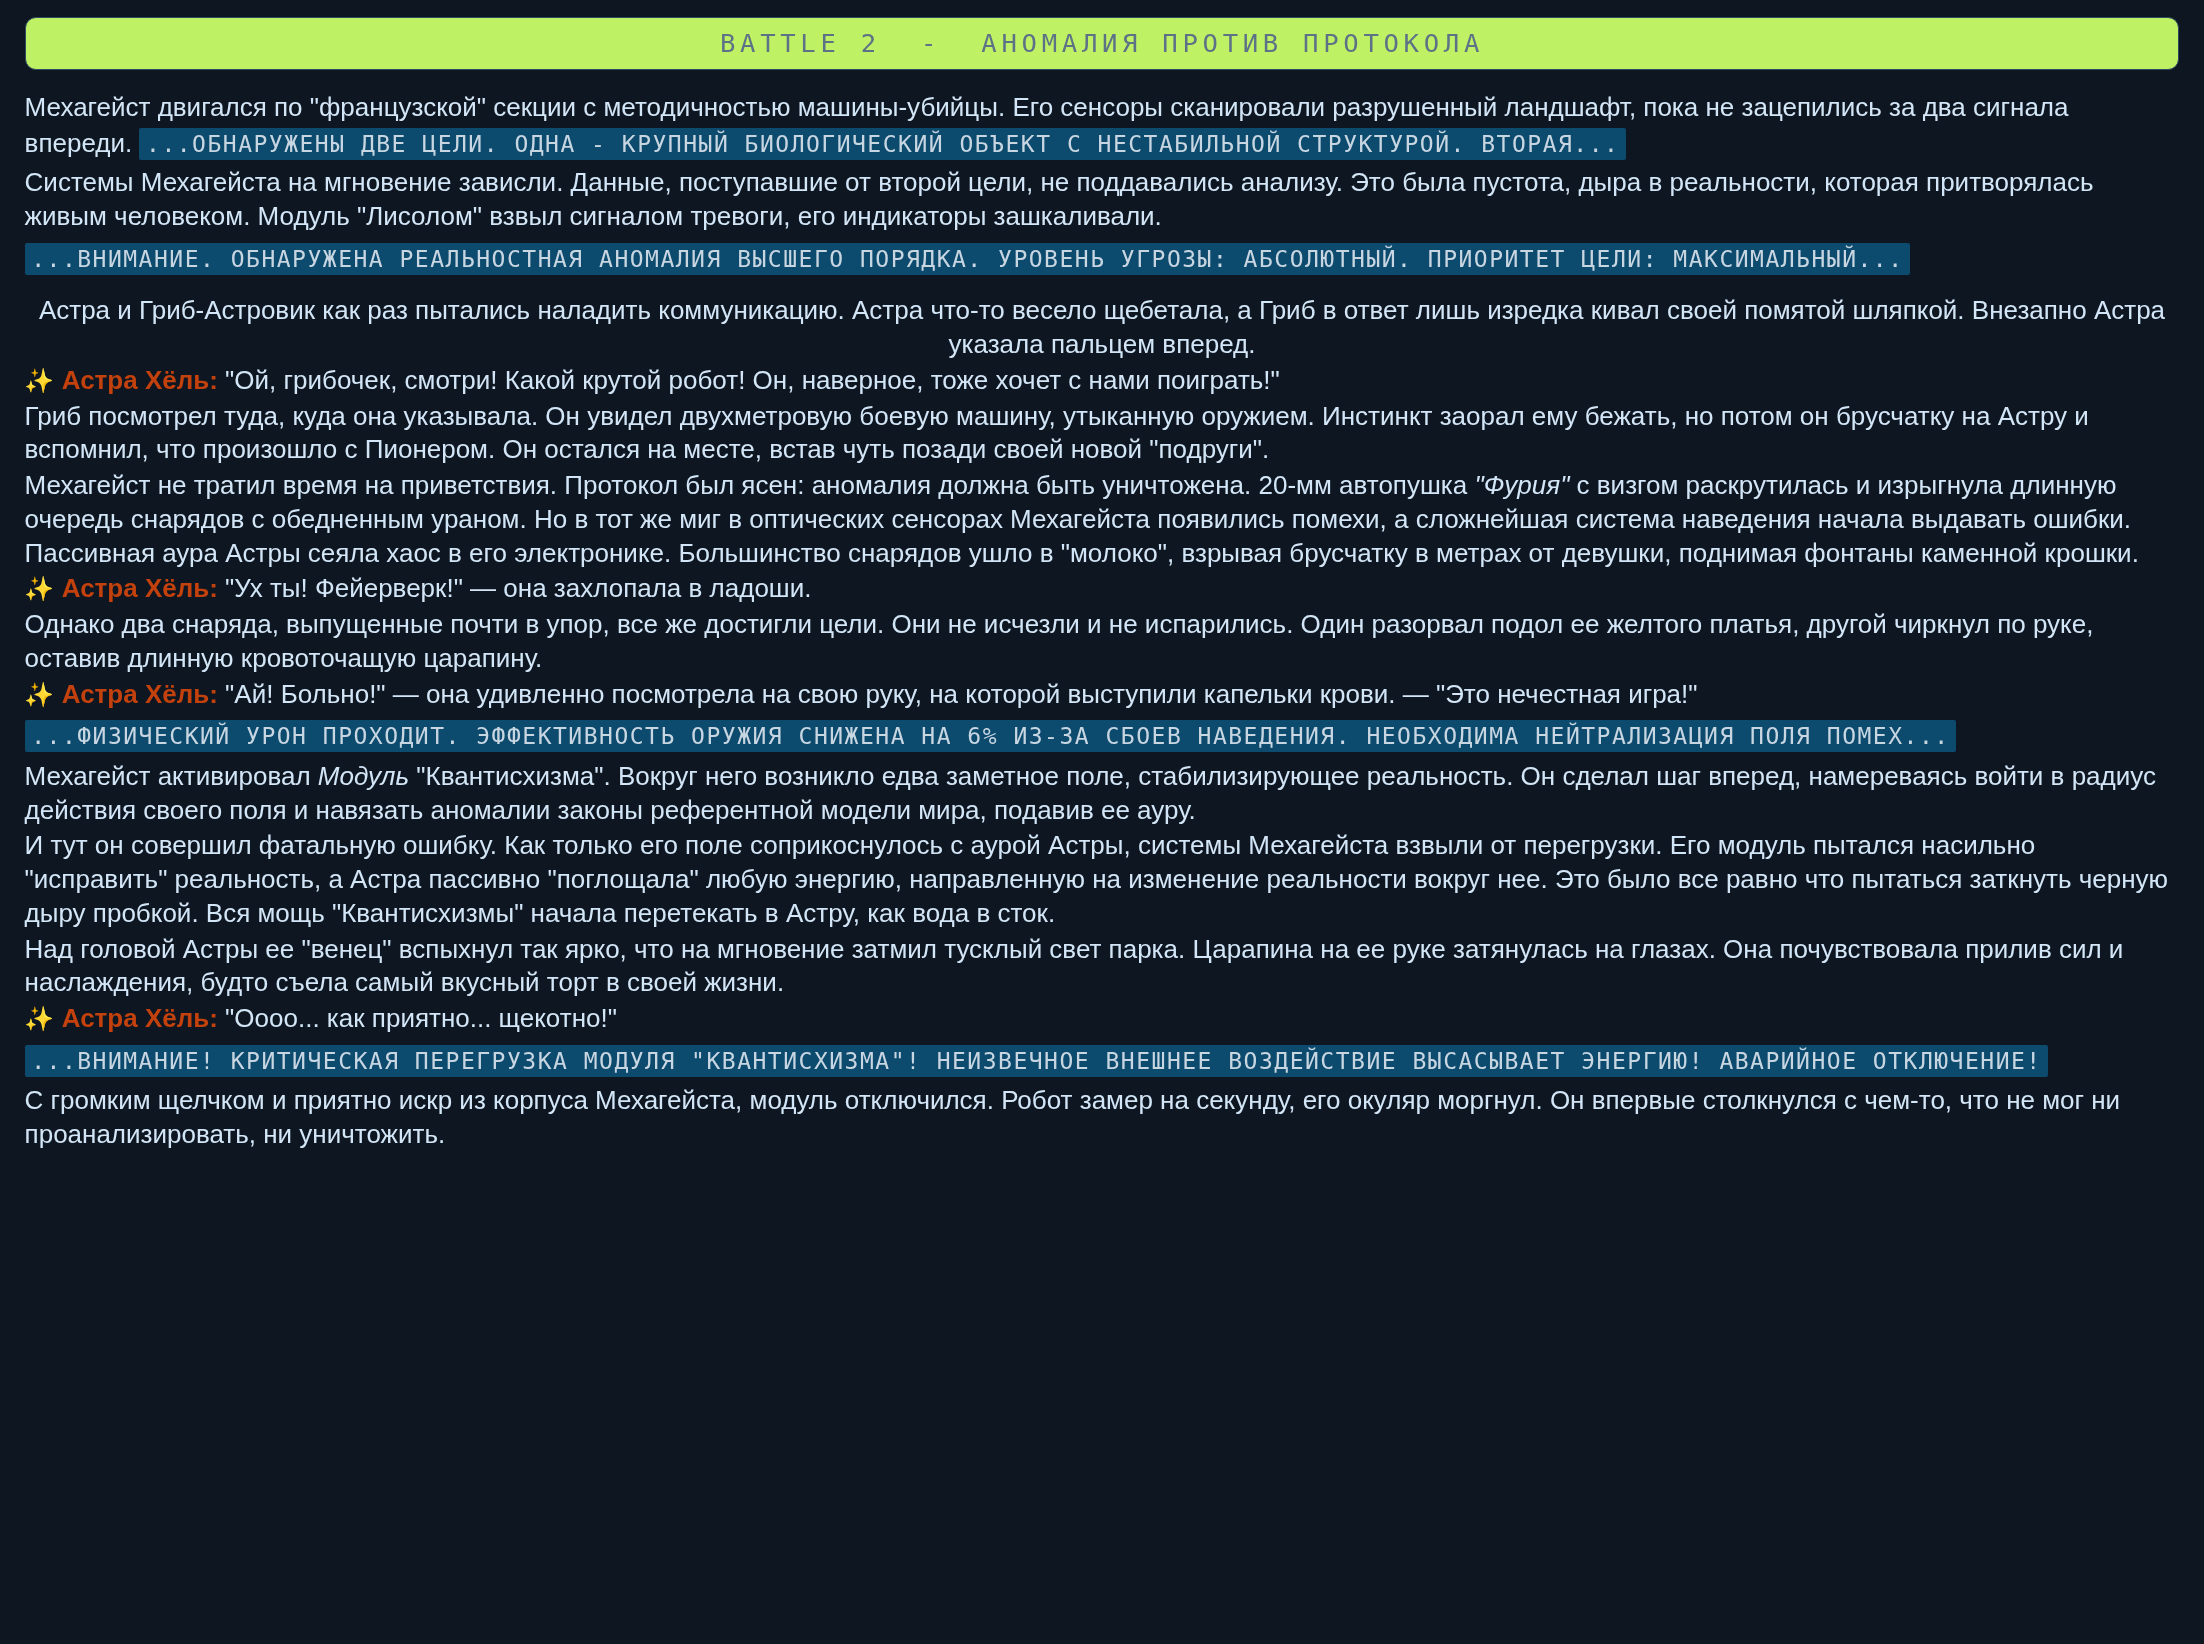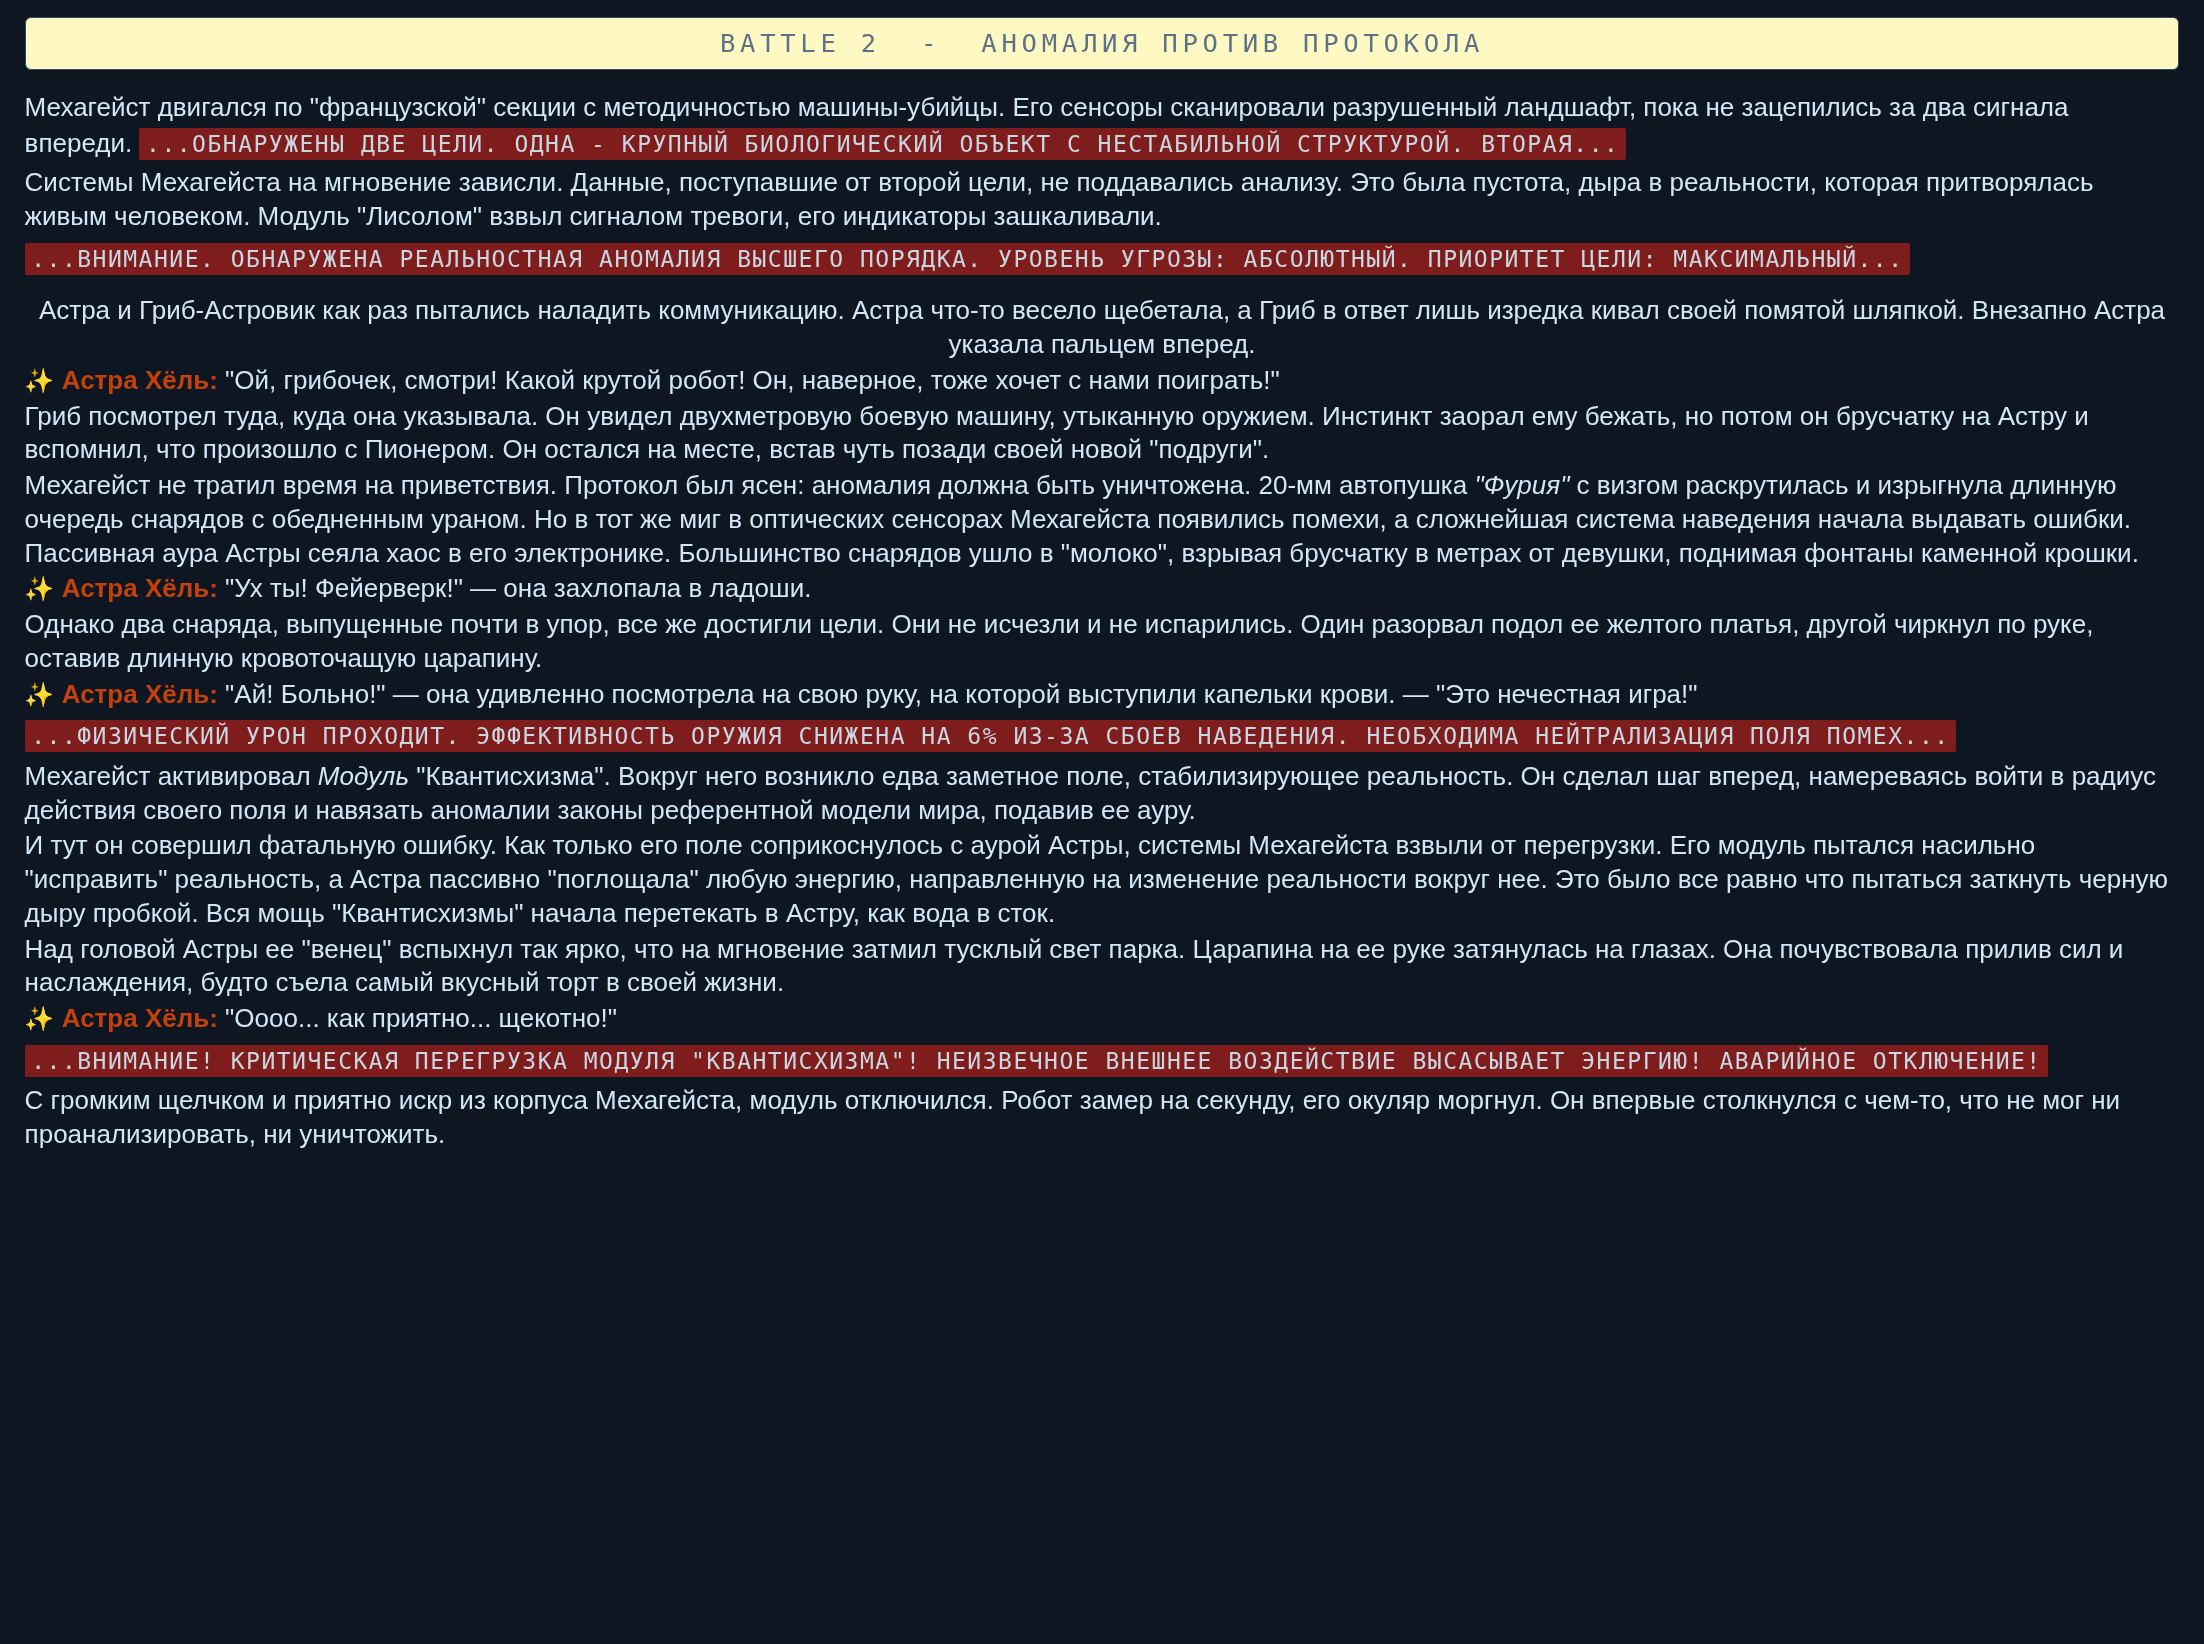--- a/index.html
+++ b/index.html
@@ -16,26 +16,26 @@
     padding: 0 0 19px 0;
   }
   .page {
     width: 2204px;
     box-sizing: border-box;
     padding: 13.2px 24.6px 19px 24.6px;
   }
   
   .title-bar {
     border: 1.9px solid #2e4a63;
-    border-radius: 6px;
+    border-radius: 11px;
     height: 51px;
     display: flex;
     align-items: center;
     justify-content: center;
-    background: #fef9c3;
+    background: #bef264;
     margin: 3.8px 0 21px 0;
   }
   .title-text {
     font-family: "DejaVu Sans Mono", monospace;
     font-size: 25.6px;
     letter-spacing: 4.7px;
     color: #5d7287;
     white-space: pre;
   }
   
@@ -48,21 +48,21 @@
     margin: 0 0 1.9px 0;
   }
   .para.gap {
     margin-top: 14px;
     text-align: center;
   }
   .sys {
     font-family: "DejaVu Sans Mono", monospace;
     font-size: 23px;
     letter-spacing: 1.5px;
-    background: #7f1d1d;
+    background: #0c4a6e;
     color: #c8d6e2;
     padding: 2.8px 6.6px;
     border-radius: 1.9px;
     box-decoration-break: clone;
     -webkit-box-decoration-break: clone;
     line-height: 1.72;
   }
   .sys-line {
     margin: 0 0 1.9px 0;
     line-height: 1.72;

